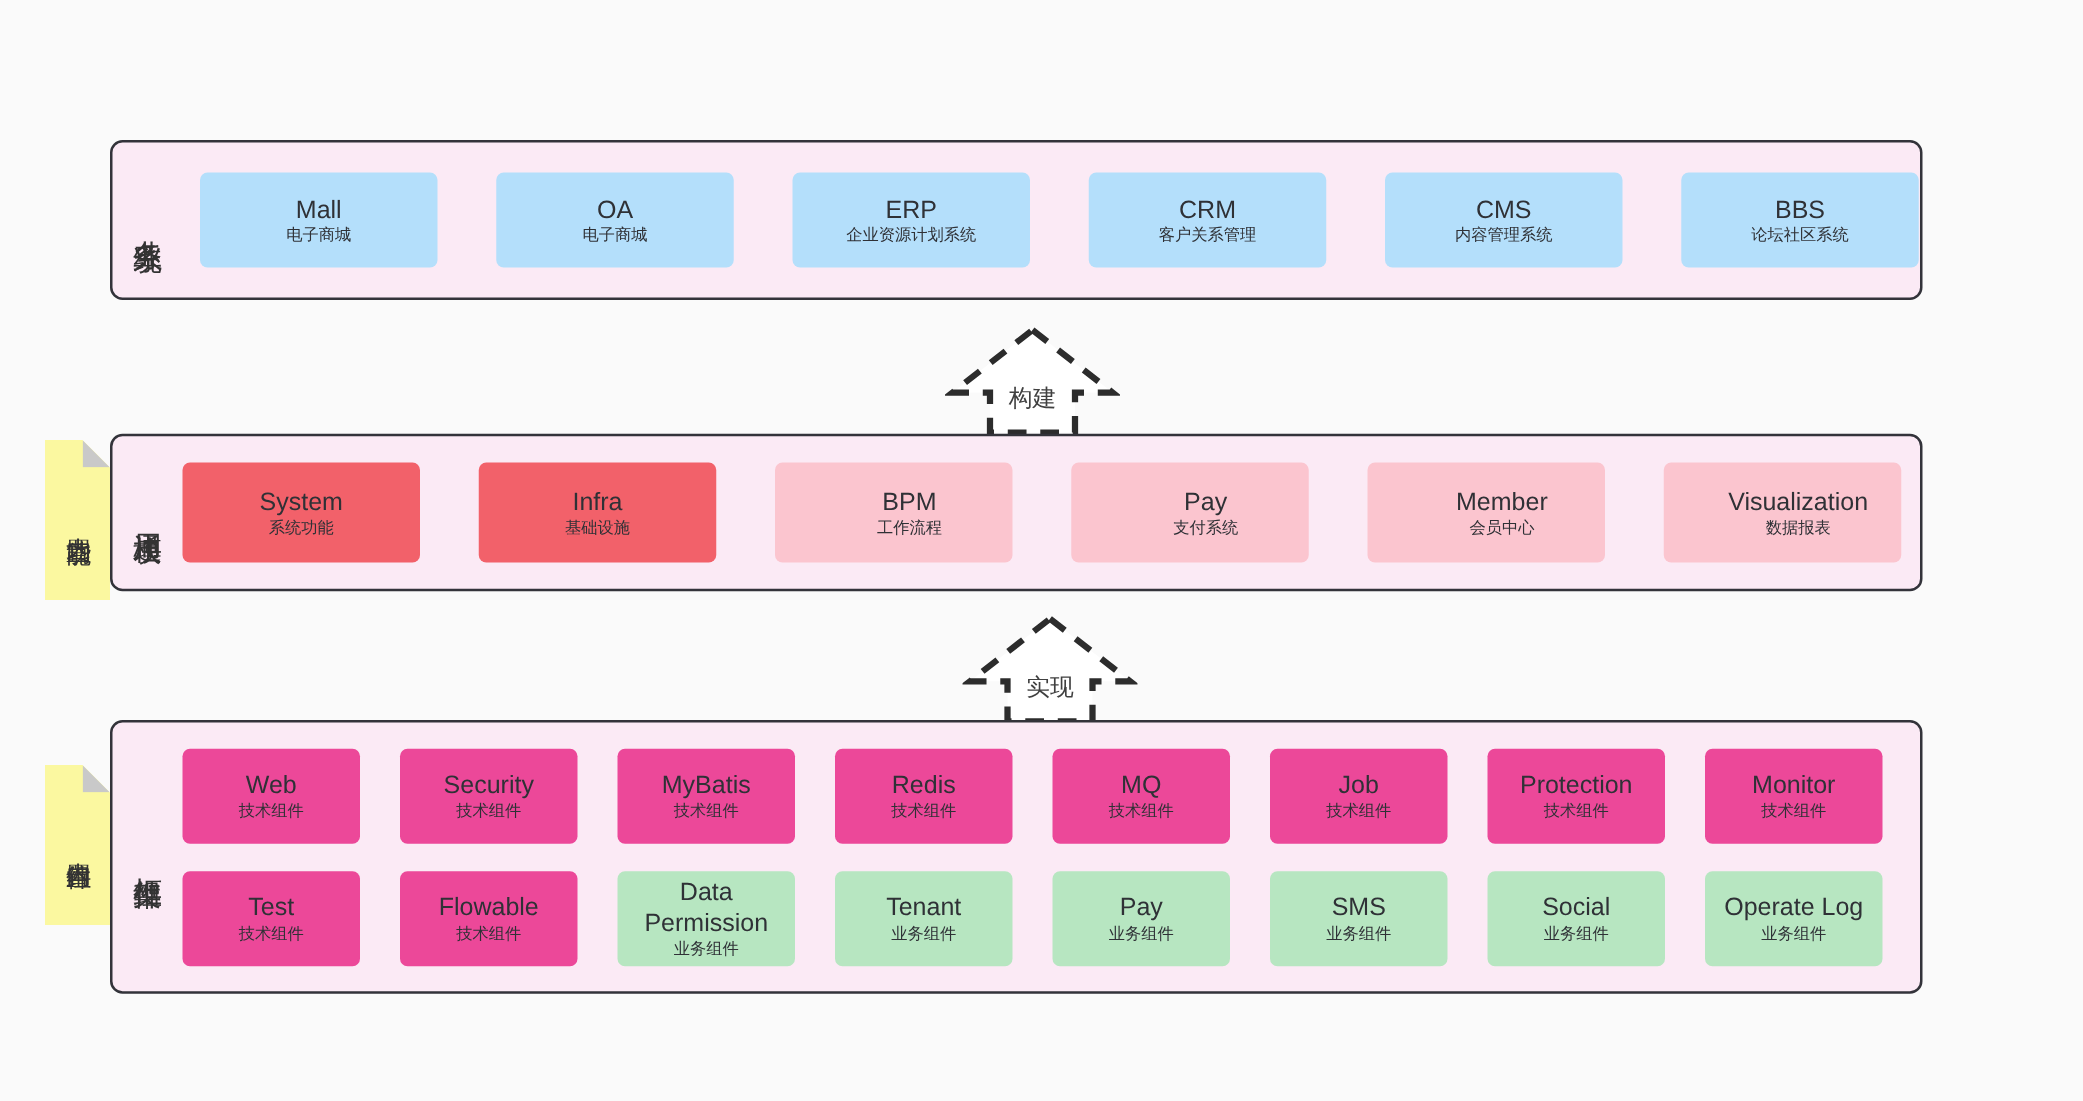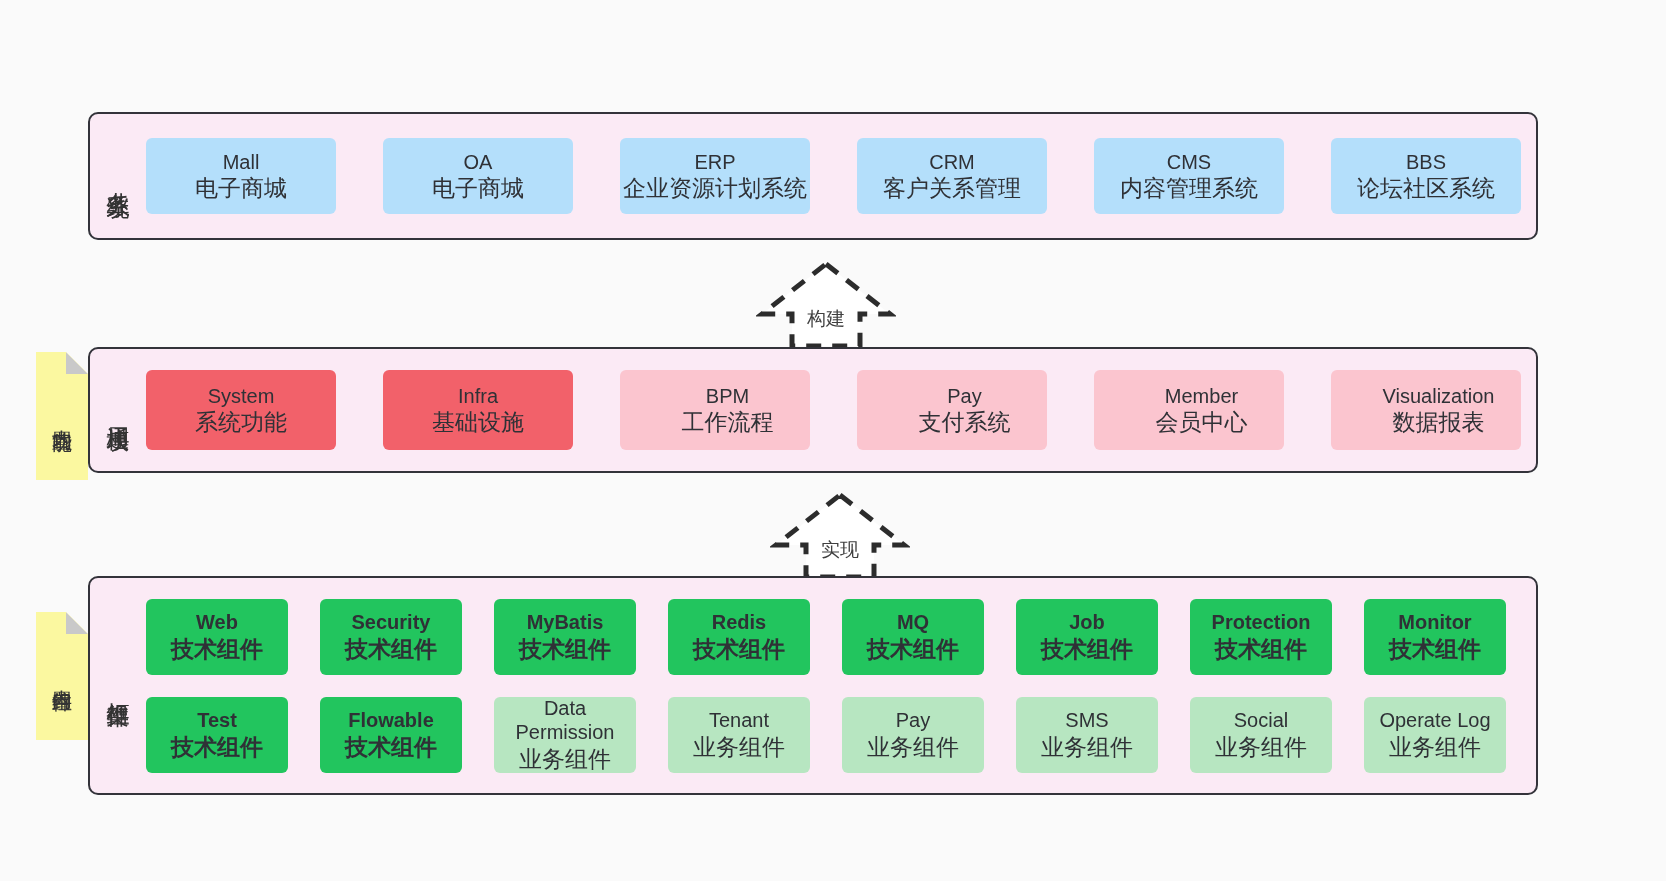--- a/index.html
+++ b/index.html
@@ -77,21 +77,21 @@
     padding: 4px 6px;
   }
   .node .title {
     font-size: 20px;
     white-space: nowrap;
   }
   .node .title.wrap {
     white-space: normal;
   }
   .node .sub {
-    font-size: 23px;
+    font-size: 13px;
     white-space: nowrap;
   }
 
   
   .biz-node {
     width: 190px;
     height: 76px;
     margin-right: 47px;
     background: #b4dffb;
   }
@@ -107,21 +107,21 @@
   .mod-strong { background: #f2616a; }
   .mod-light  { background: #fbc5cf; padding-left: 31px; }
 
   
   .fw-node {
     width: 142px;
     height: 76px;
     margin-right: 32px;
   }
   .fw-node:last-child { margin-right: 0; }
-  .fw-strong { background: #22c55e; font-weight: bold; }
+  .fw-strong { background: #ec4899; }
   .fw-light  { background: #b7e6c1; }
 
   .fw-row-gap { height: 22px; }
 
   
   .sticky {
     position: absolute;
     background: #fbf8a0;
     color: #333333;
     font-size: 20px;
@@ -160,21 +160,21 @@
     left: 50%;
     transform: translateX(-50%);
     user-select: none;
   }
 </style>
 </head>
 <body>
 
 <div id="canvas">
 
-  <div class="layer-panel" style="left:88px; top:112px; width:1450px; height:128px;">
+  <div class="layer-panel" style="left:88px; top:112px; width:1450px; height:128px;gap:14px;">
     <div class="layer-title">业务系统</div>
     <div class="layer-body">
       <div class="node-row">
 
         <div class="node biz-node">
           <div class="title">Mall</div>
           <div class="sub">电子商城</div>
         </div>
 
         <div class="node biz-node">

